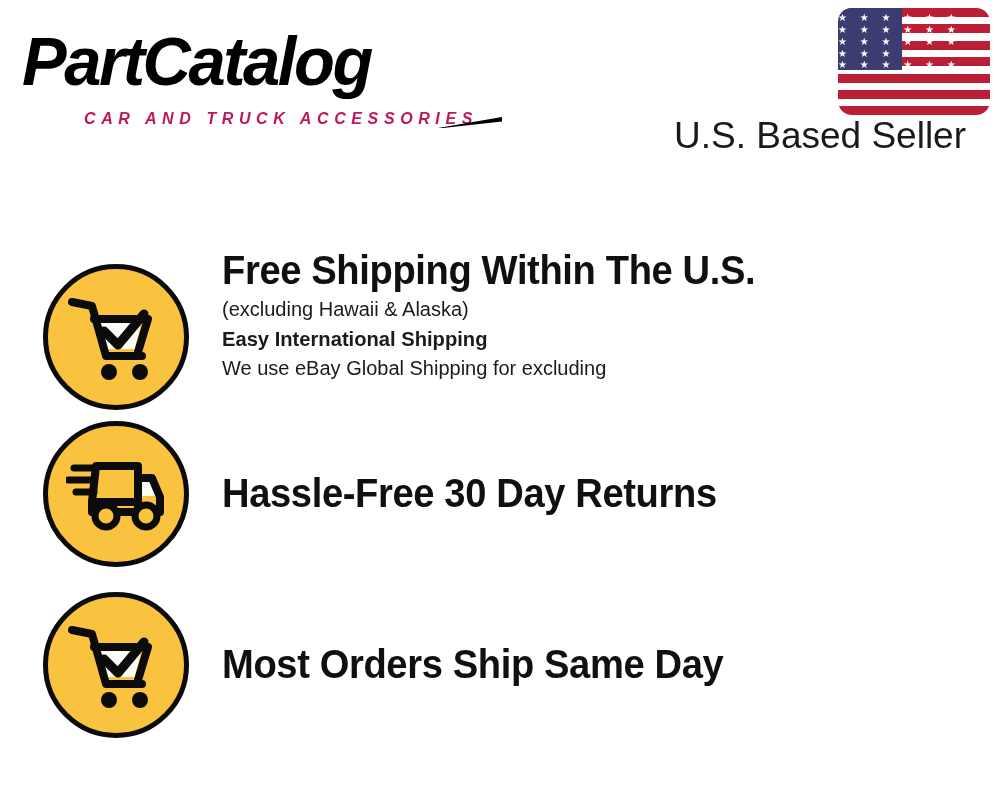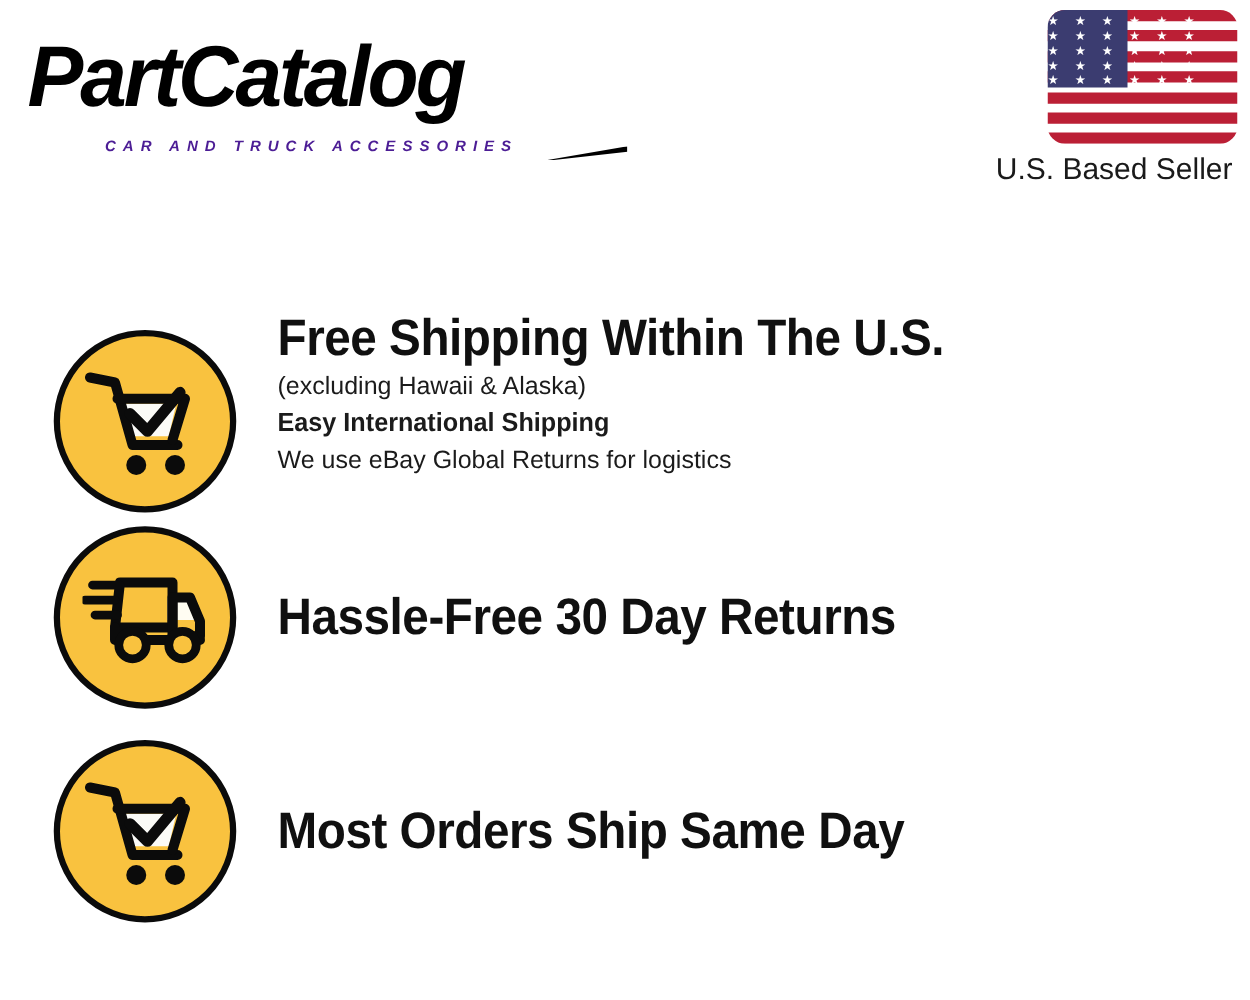--- a/index.html
+++ b/index.html
@@ -43,23 +43,23 @@
     transform: scaleX(0.97);
     transform-origin: left top;
   }
   .brand-tagline {
     position: absolute;
     left: 62px;
     top: 88px;
     font-family: "Liberation Sans", sans-serif;
     font-weight: bold;
     font-style: italic;
-    font-size: 12px;
+    font-size: 16px;
     letter-spacing: 5.6px;
-    color: #4c1d95;
+    color: #be185d;
     white-space: nowrap;
   }
   .brand-swoosh {
     position: absolute;
     left: 416px;
     top: 95px;
     width: 64px;
     height: 11px;
     background: #000000;
     clip-path: polygon(0% 100%, 100% 0%, 100% 40%, 8% 100%);
@@ -101,26 +101,26 @@
     width: 100%;
     text-align: center;
     color: #ffffff;
     font-size: 10px;
     letter-spacing: 5px;
     line-height: 10px;
     white-space: nowrap;
   }
   .seller-label {
     position: absolute;
-    left: 600px;
+    left: 580px;
     top: 118px;
     width: 386px;
     text-align: right;
     font-family: "Liberation Sans", sans-serif;
-    font-size: 24px;
+    font-size: 37px;
     color: #1a1a1a;
     line-height: 36px;
     white-space: nowrap;
   }
 
   
   .feature {
     position: absolute;
     left: 0;
     width: 1000px;
@@ -212,21 +212,21 @@
         <path d="M26 26 L80 26 L70 59" fill="none" stroke="#0b0b0b" stroke-width="8" stroke-linecap="round" stroke-linejoin="round"></path>
         <path d="M36 38 L50 52 L76 21" fill="none" stroke="#0b0b0b" stroke-width="9" stroke-linecap="round" stroke-linejoin="round"></path>
         <circle cx="41" cy="79" r="8" fill="#0b0b0b"></circle>
         <circle cx="72" cy="79" r="8" fill="#0b0b0b"></circle>
       </svg>
     </div>
     <div class="feature-text" style="top:-18px;">
       <div class="headline">Free Shipping Within The U.S.</div>
       <div class="subline">(excluding Hawaii &amp; Alaska)</div>
       <div class="subline strong">Easy International Shipping</div>
-      <div class="subline">We use eBay Global Returns for logistics</div>
+      <div class="subline">We use eBay Global Shipping for excluding</div>
     </div>
   </div>
 
   <div class="feature" style="top:421px; height:150px;text-decoration:underline;">
     <div class="icon-badge" style="top:0;">
       <svg width="100" height="80" viewBox="0 0 100 80" aria-hidden="true">
         <polygon points="68,24 84,24 90,42 68,42" fill="#fffdf2"></polygon>
         <path d="M30 12 L72 12 L72 48 L26 48 Z" fill="none" stroke="#0b0b0b" stroke-width="8" stroke-linejoin="round"></path>
         <path d="M72 24 L86 24 L94 43 L94 55 L72 55 Z" fill="none" stroke="#0b0b0b" stroke-width="8" stroke-linejoin="round"></path>
         <path d="M26 48 L26 58 L94 58" fill="none" stroke="#0b0b0b" stroke-width="8" stroke-linecap="round" stroke-linejoin="round"></path>

